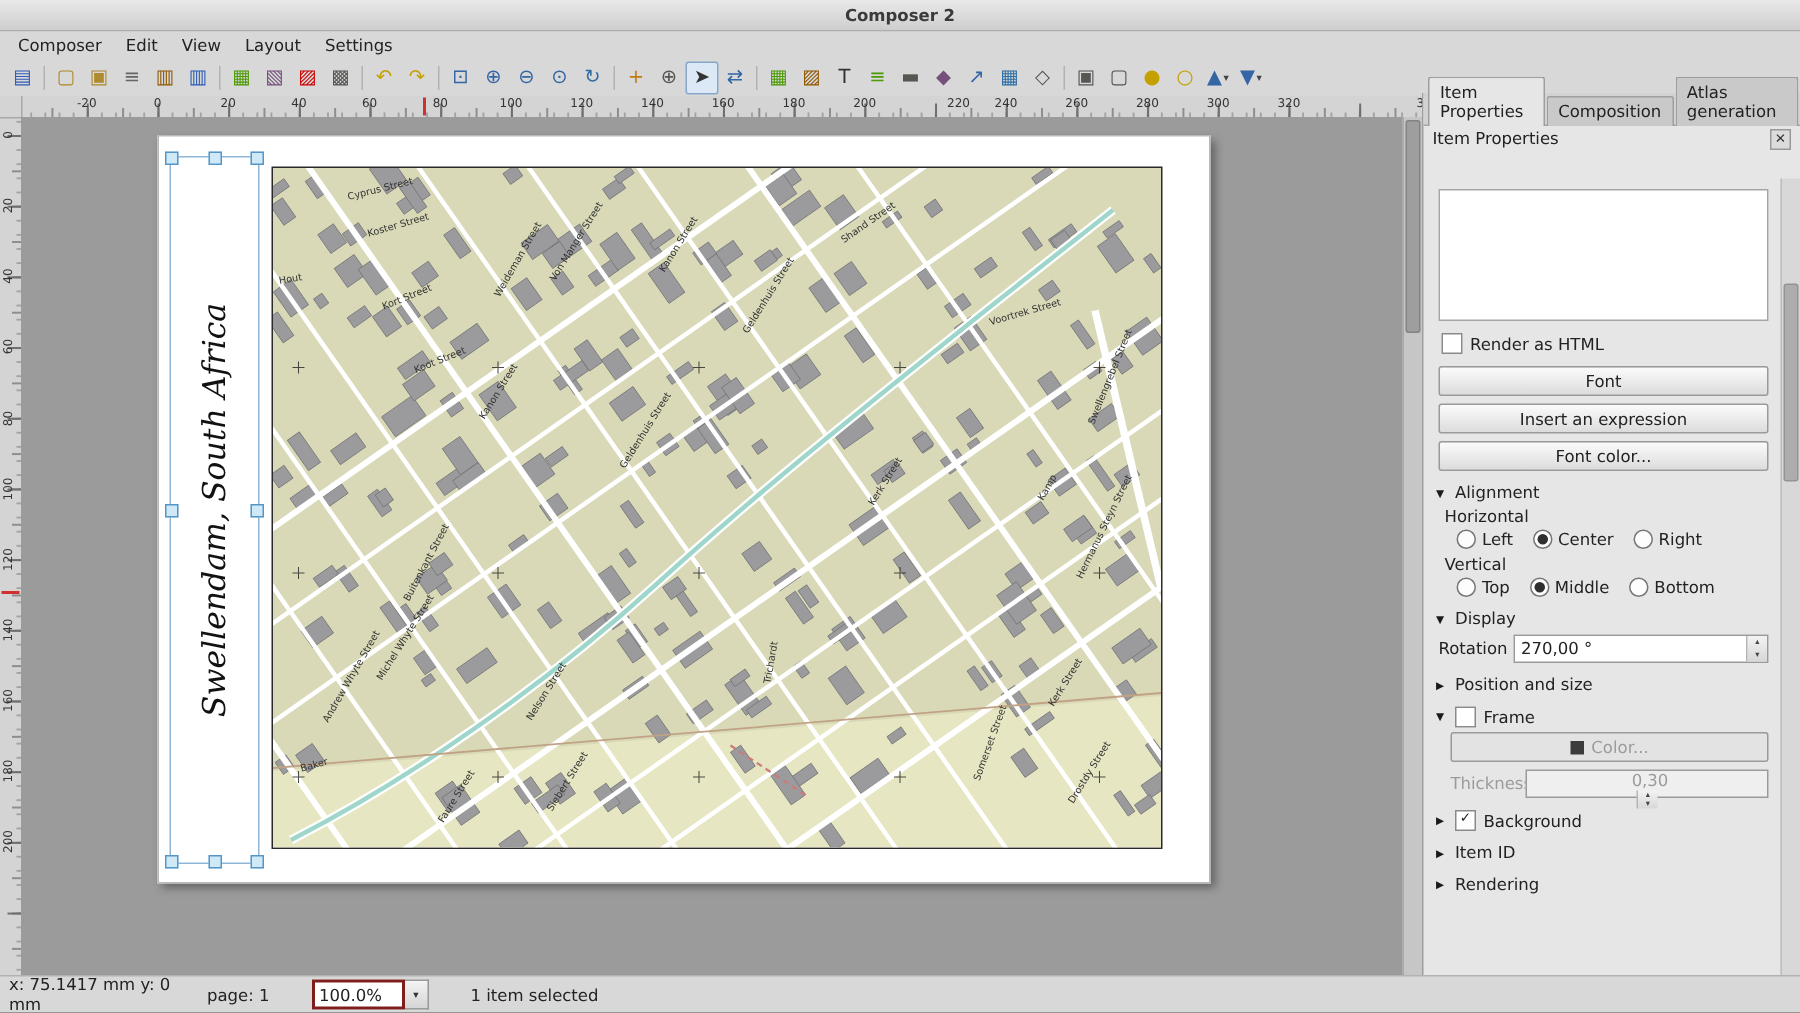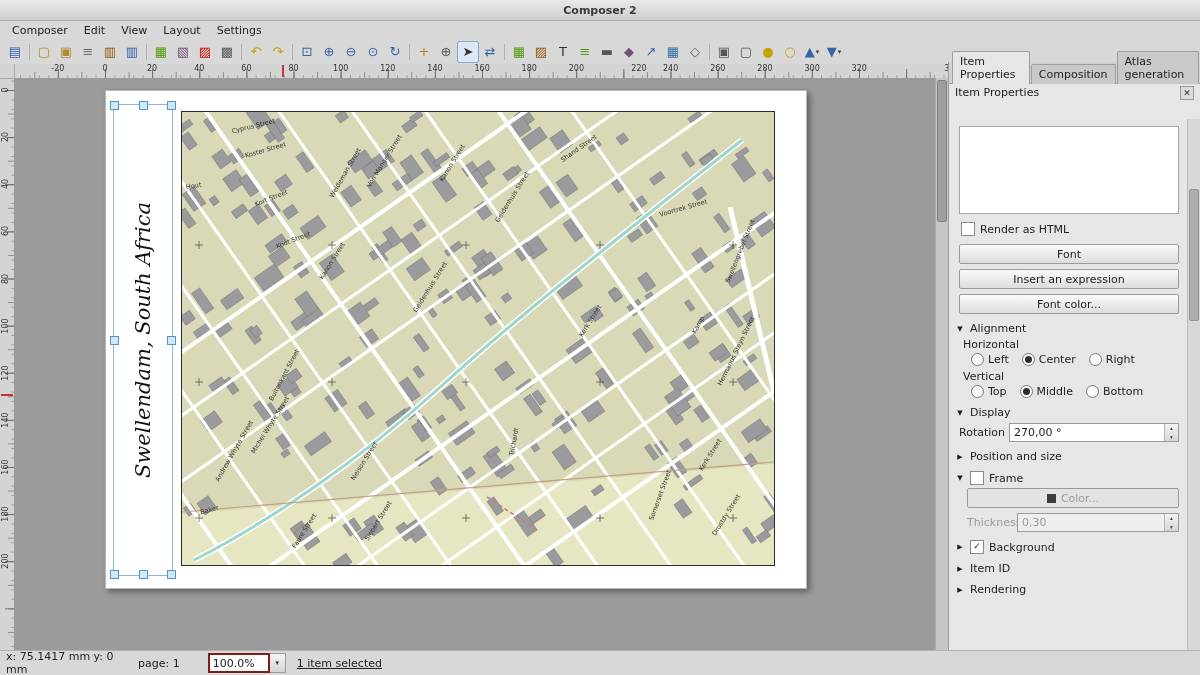--- a/index.html
+++ b/index.html
@@ -89,31 +89,31 @@
   .radio{display:flex;align-items:center;gap:4px;}
   .rb{width:11px;height:11px;border-radius:50%;border:1px solid #767676;background:#fdfdfd;position:relative;flex:0 0 auto;}
   .rb.sel::after{content:"";position:absolute;left:2px;top:2px;right:2px;bottom:2px;border-radius:50%;background:#2f2f2f;}
   .fieldrow{display:flex;align-items:center;margin:4px 0;gap:6px;}
   .flabel{width:44px;flex:0 0 auto;}
   .spin{flex:1;height:17px;background:#fff;border:1px solid #9a9a9a;display:flex;align-items:center;}
   .sval{flex:1;padding-left:4px;}
   .spbtns{width:13px;height:100%;border-left:1px solid #b5b5b5;display:flex;flex-direction:column;background:linear-gradient(#f3f3f3,#d7d7d7);}
   .spbtns span{flex:1;font-size:5.5px;display:flex;align-items:center;justify-content:center;color:#444;}
   .dis{color:#9b9b9b;}
-  .dis .spin{background:#efefef;}
+  .dis .spin{background:#efefef;flex-direction:column;}
   .indent{margin-left:8px;}
   
   .statusbar{position:absolute;left:0;right:0;bottom:0;height:24px;background:#d8d8d8;border-top:1px solid #b2b2b2;
     display:flex;align-items:center;padding-left:6px;}
   .sb-coords{width:132px;flex:0 0 auto;}
   .sb-page{margin-right:28px;}
   .zoombox{width:52px;height:16px;background:#fff;border:2px solid #7f1d1d;display:flex;align-items:center;padding:0 3px;}
   .zoomdd{width:15px;height:18px;border:1px solid #9a9a9a;border-left:none;
     background:linear-gradient(#f4f4f4,#d5d5d5);display:flex;align-items:center;justify-content:center;font-size:7px;color:#333;}
-  .sb-sel{margin-left:11px;text-decoration:underline;}
+  .sb-sel{margin-left:28px;}
 </style>
 </head>
 <body>
 
 <div class="window">
 
   <div class="titlebar">
     <span>Composer 2</span>
   </div>
 

